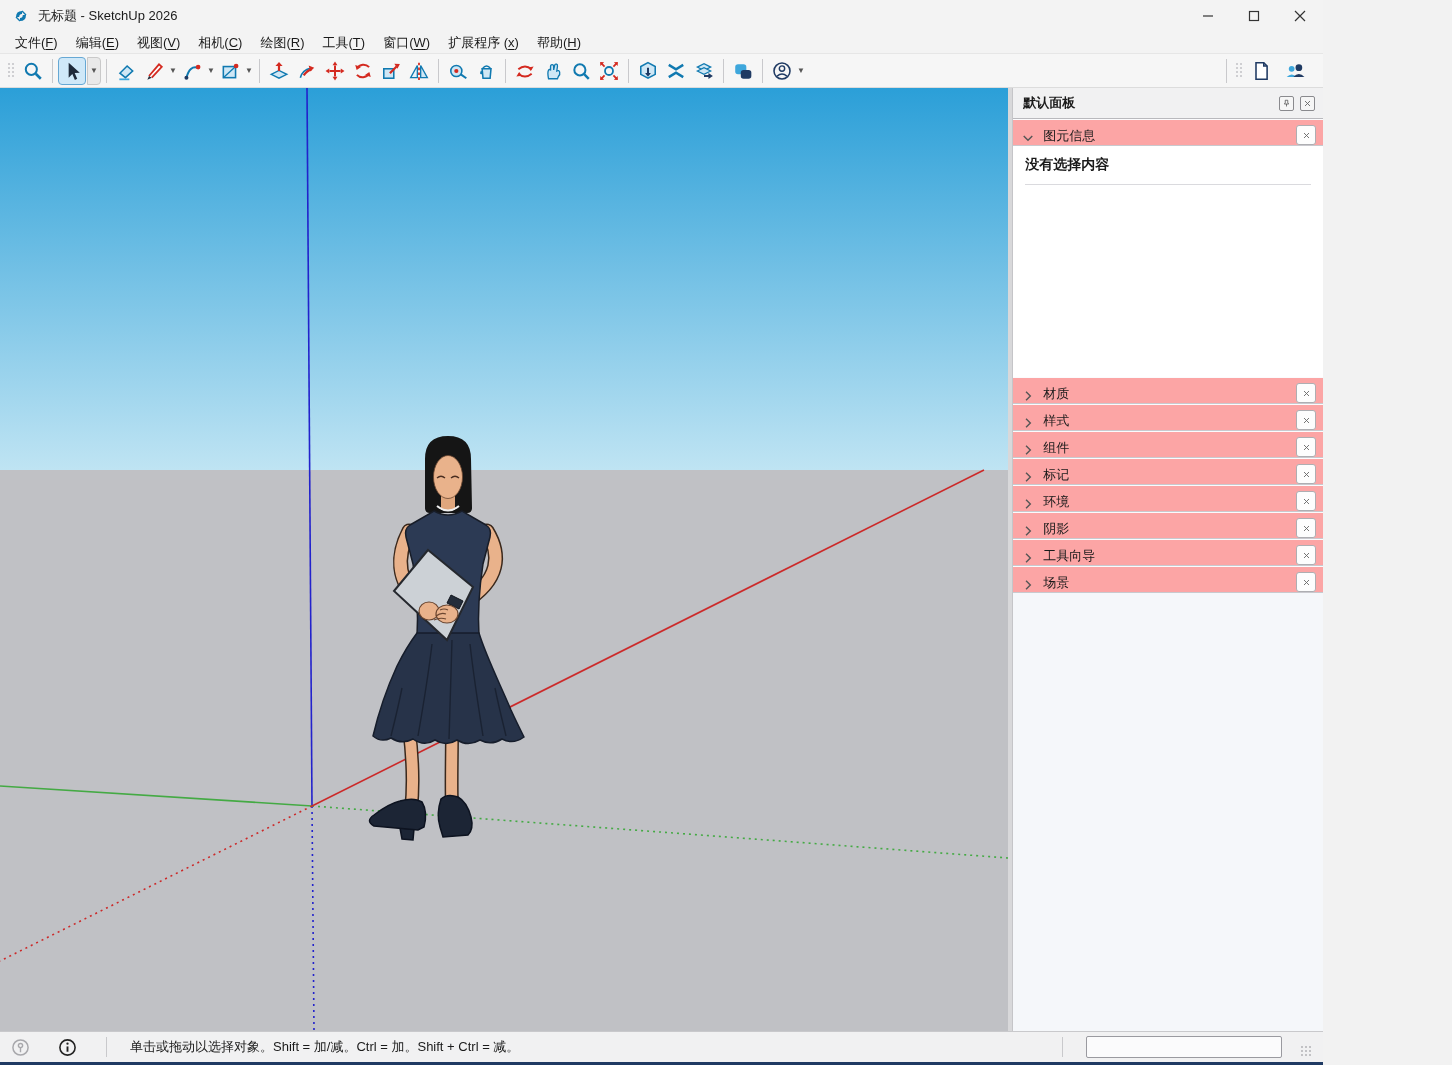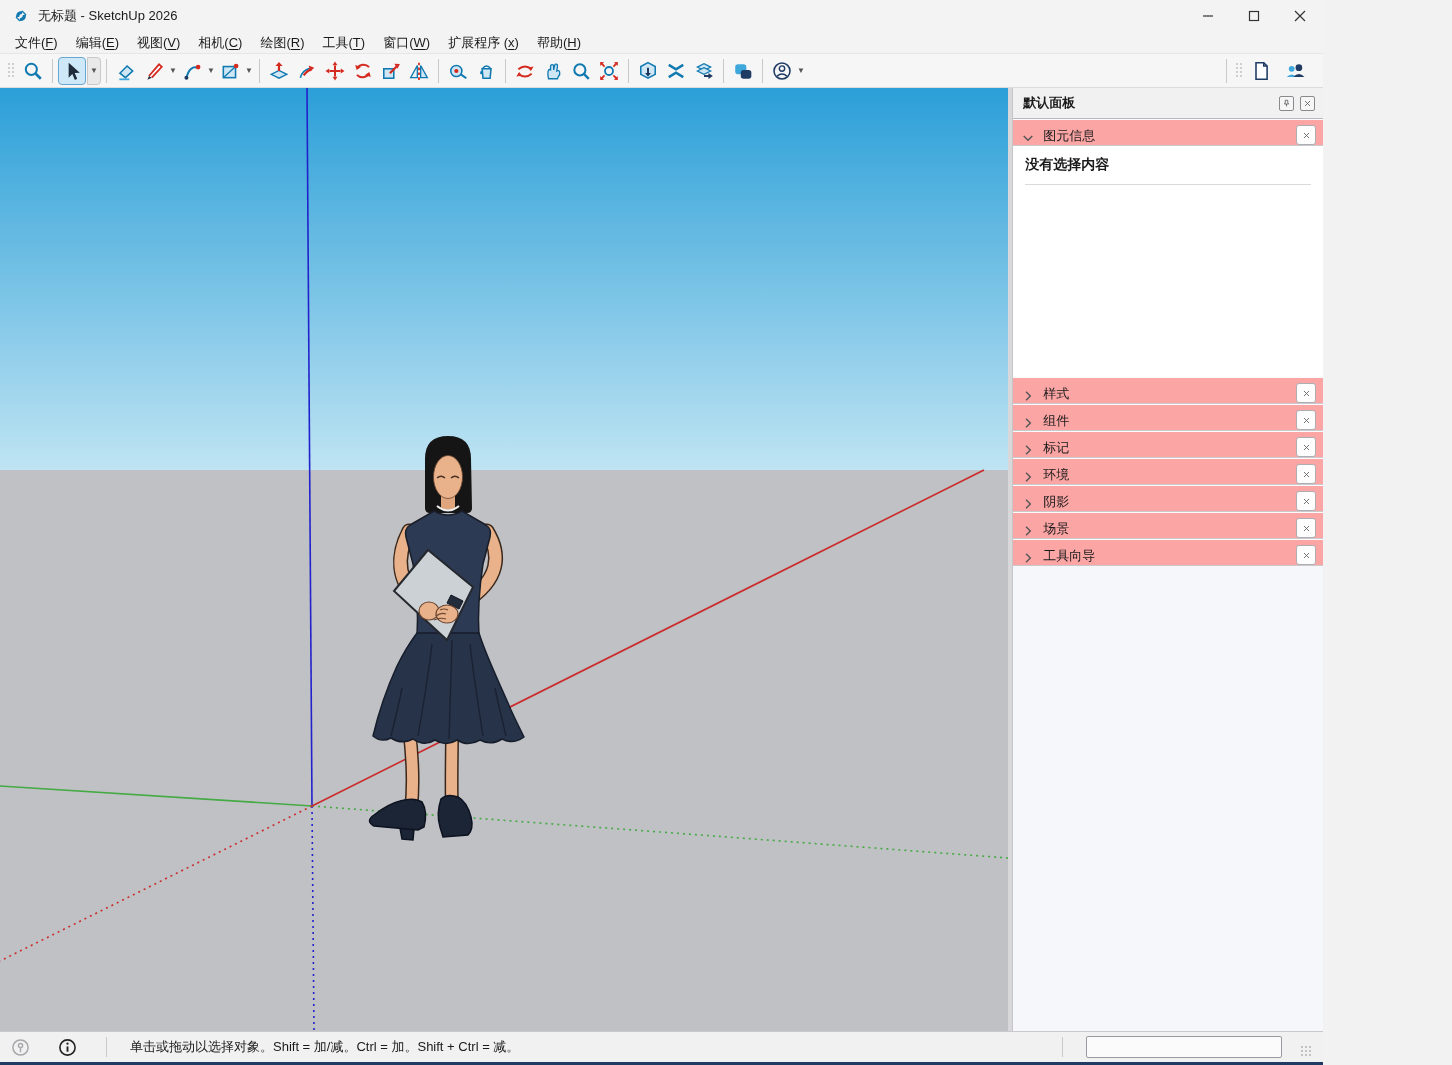--- a/index.html
+++ b/index.html
@@ -525,20 +525,31 @@
         </div>
         <div class="entity-body">
           <div class="entity-msg">没有选择内容</div>
           <hr>
         </div>
         <div id="tray-sections">
             <div class="tray-row">
               <span class="chev"><svg>
                   <use href="#i-chev-right"></use>
                 </svg></span>
+              <span class="tray-label">材质</span>
+              <span class="tray-close">
+                <svg>
+                  <use href="#i-close"></use>
+                </svg>
+              </span>
+            </div>
+            <div class="tray-row">
+              <span class="chev"><svg>
+                  <use href="#i-chev-right"></use>
+                </svg></span>
               <span class="tray-label">样式</span>
               <span class="tray-close">
                 <svg>
                   <use href="#i-close"></use>
                 </svg>
               </span>
             </div>
             <div class="tray-row">
               <span class="chev"><svg>
                   <use href="#i-chev-right"></use>
@@ -580,32 +591,32 @@
               <span class="tray-close">
                 <svg>
                   <use href="#i-close"></use>
                 </svg>
               </span>
             </div>
             <div class="tray-row">
               <span class="chev"><svg>
                   <use href="#i-chev-right"></use>
                 </svg></span>
+              <span class="tray-label">工具向导</span>
+              <span class="tray-close">
+                <svg>
+                  <use href="#i-close"></use>
+                </svg>
+              </span>
+            </div>
+            <div class="tray-row">
+              <span class="chev"><svg>
+                  <use href="#i-chev-right"></use>
+                </svg></span>
               <span class="tray-label">场景</span>
-              <span class="tray-close">
-                <svg>
-                  <use href="#i-close"></use>
-                </svg>
-              </span>
-            </div>
-            <div class="tray-row">
-              <span class="chev"><svg>
-                  <use href="#i-chev-right"></use>
-                </svg></span>
-              <span class="tray-label">工具向导</span>
               <span class="tray-close">
                 <svg>
                   <use href="#i-close"></use>
                 </svg>
               </span>
             </div>
           </div>
         <div class="panel-fill"></div>
       </div>
     </div>

